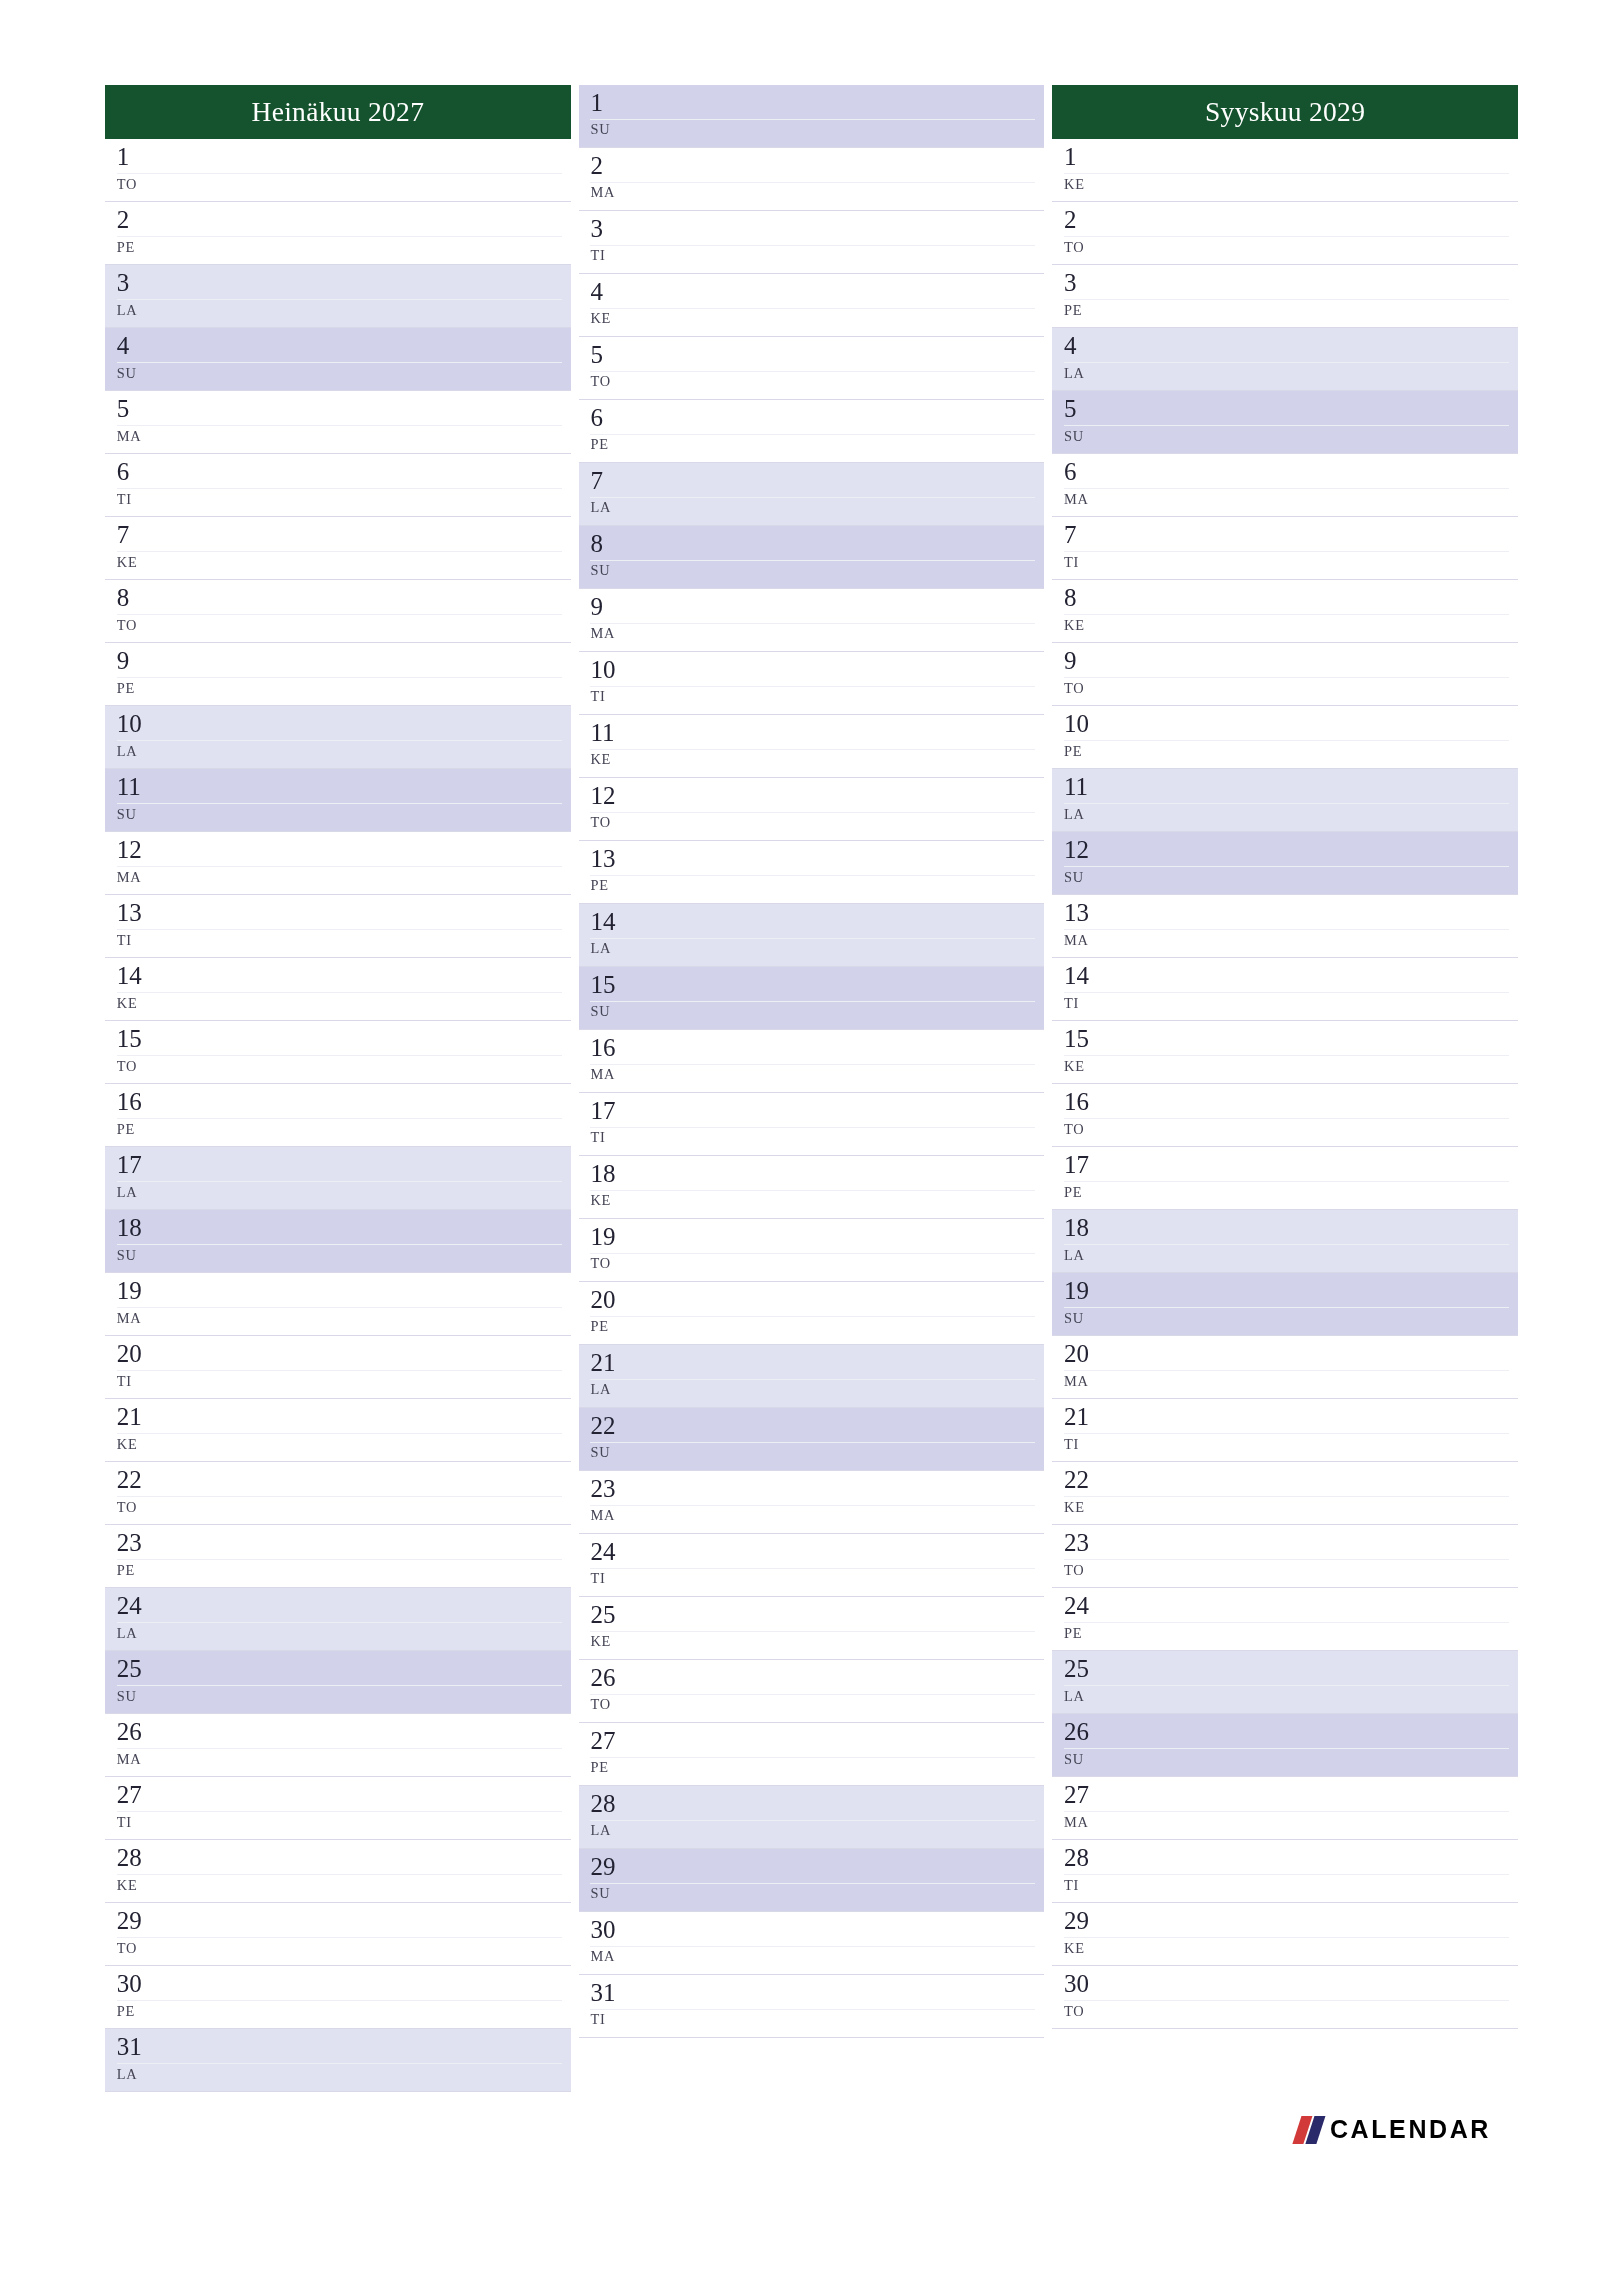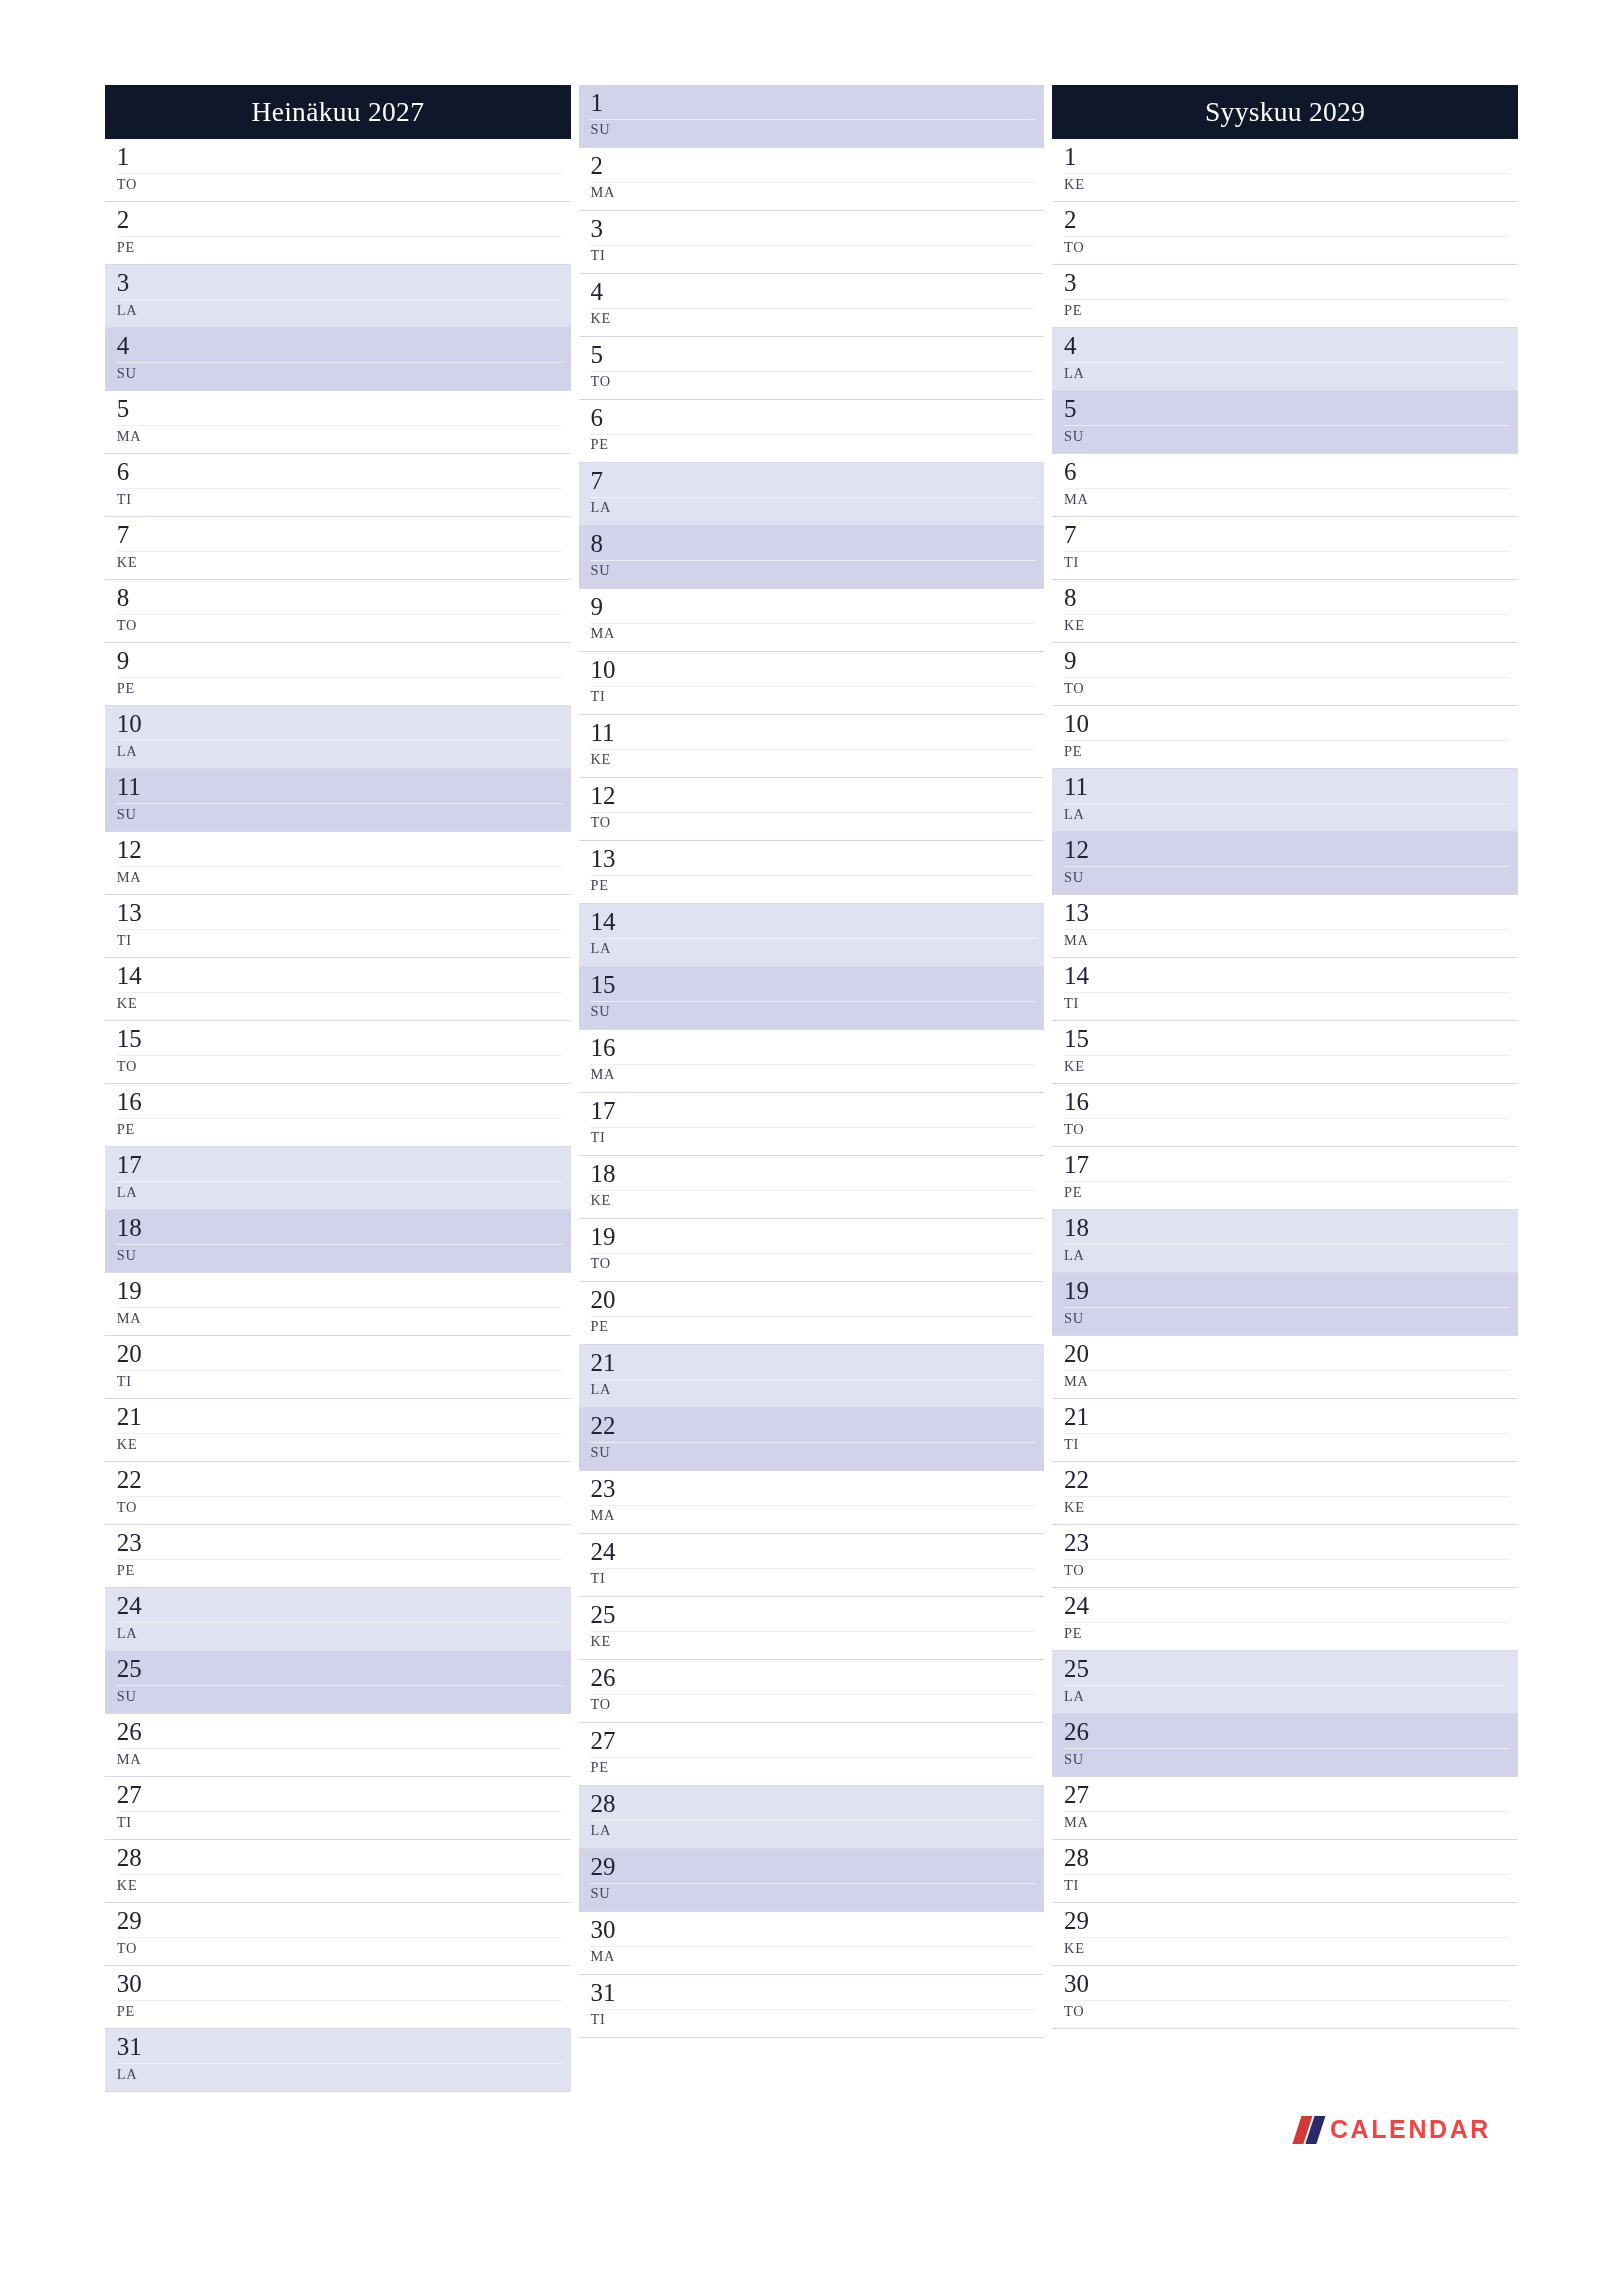--- a/index.html
+++ b/index.html
@@ -13,21 +13,21 @@
     display: flex;
     gap: 7.9px;
     width: 100%;
   }
   .month {
     flex: 1;
     display: flex;
     flex-direction: column;
   }
   .month-header {
-    background: #0f172a;
+    background: #14532d;
     color: #ffffff;
     text-align: center;
     font-size: 27.5px;
     font-weight: 400;
     padding: 10.5px 0 11.8px 0;
     letter-spacing: 0.3px;
   }
   .day {
     border-bottom: 0.7px solid #d8d8e8;
     padding: 5.2px 9.2px 3.9px 11.8px;
@@ -73,21 +73,21 @@
     width: 10.5px;
     height: 27.5px;
     margin-right: 2.6px;
   }
   .footer-logo .stripes span.r { background: #d23a3a; }
   .footer-logo .stripes span.b { background: #2a2a6a; }
   .footer-logo .txt {
     font-family: Arial, Helvetica, sans-serif;
     font-weight: 800;
     font-size: 25px;
-    color: #ef4444;
+    color: #000000;
     letter-spacing: 2.6px;
   }
 </style>
 </head>
 <body>
 
 <div class="calendar" id="calendar-root">
     <div class="month">
       <div class="month-header">Heinäkuu 2027</div>
       <div class="day weekday">

